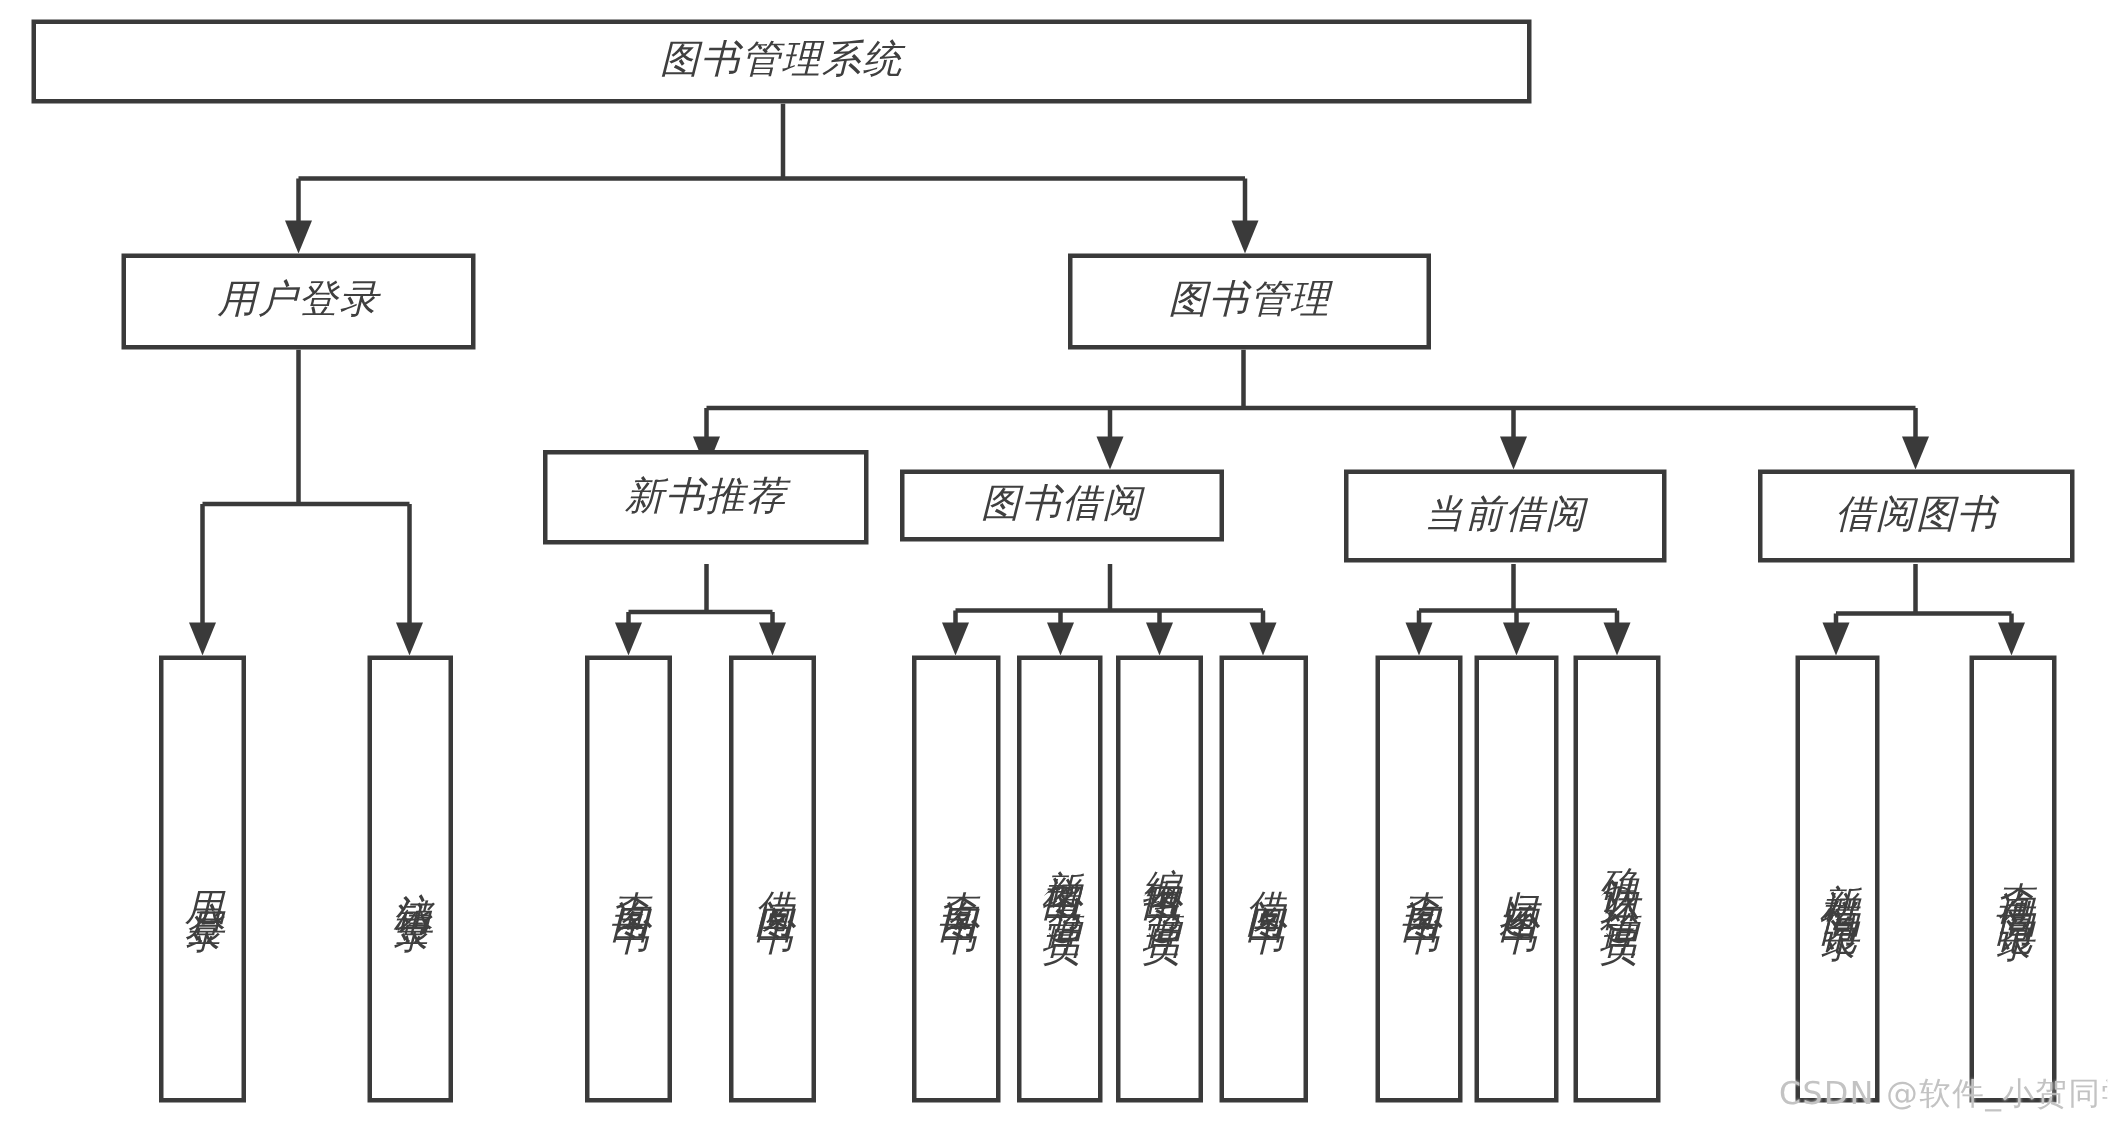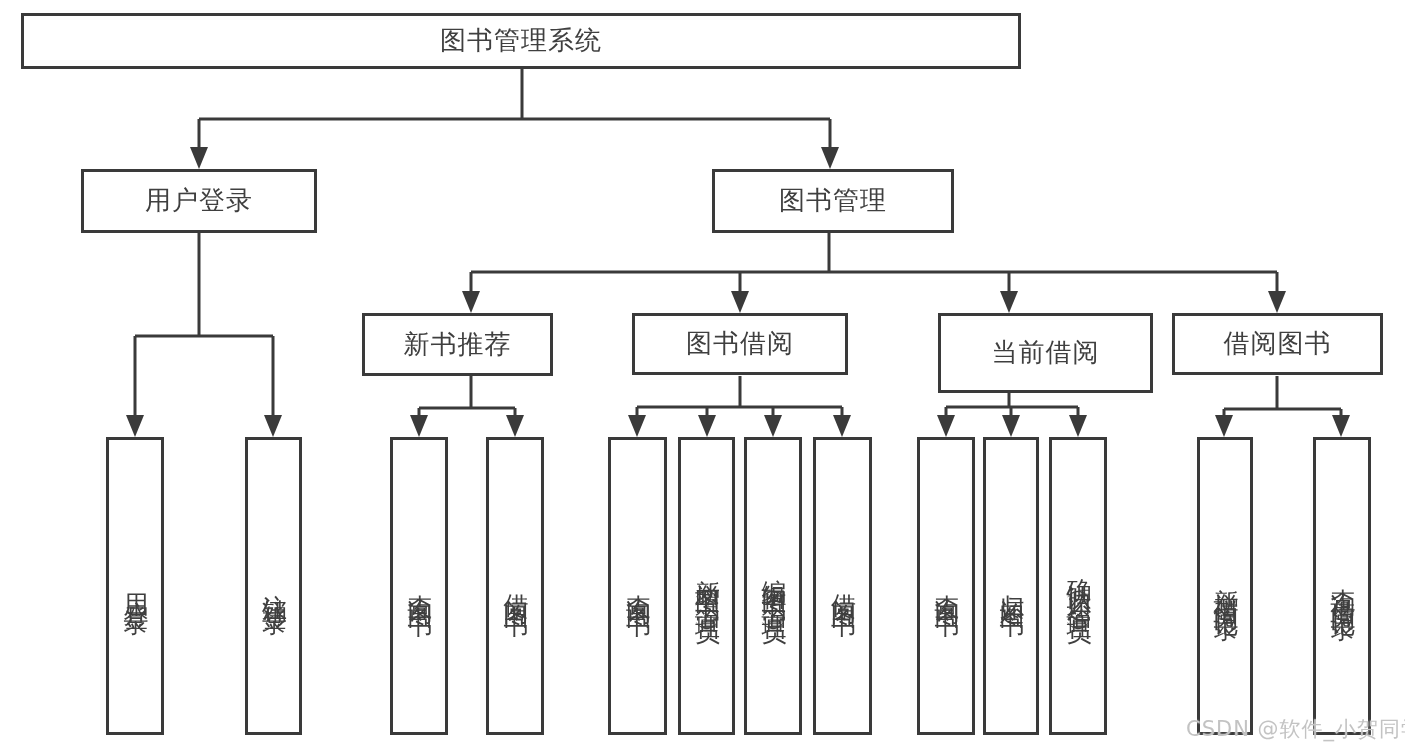--- a/index.html
+++ b/index.html
@@ -44,20 +44,21 @@
     display: flex;
     align-items: center;
     justify-content: center;
     color: var(--text);
   }
   .node .lbl {
     font-size: 26px;
     line-height: 1.15;
     color: var(--text);
     white-space: nowrap;
+    font-style: italic;
   }
   .node.h .lbl { letter-spacing: 1px; }
   .node.v .lbl {
     writing-mode: vertical-rl;
     text-orientation: mixed;
     letter-spacing: 6px;
     white-space: normal;
     max-height: 282px;
     font-size: 25px;
   }
@@ -133,27 +134,27 @@
     <span class="lbl">图书管理系统</span>
   </div>
 
   <div class="node h" style="left:81px;top:169px;width:236px;height:64px">
     <span class="lbl">用户登录</span>
   </div>
   <div class="node h" style="left:712px;top:169px;width:242px;height:64px">
     <span class="lbl">图书管理</span>
   </div>
 
-  <div class="node h" style="left:362px;top:313px;width:191px;height:63px">
+  <div class="node h" style="left:362px;top:300px;width:217px;height:63px">
     <span class="lbl">新书推荐</span>
   </div>
-  <div class="node h" style="left:632px;top:313px;width:216px;height:62px">
+  <div class="node h" style="left:600px;top:313px;width:216px;height:48px">
     <span class="lbl">图书借阅</span>
   </div>
-  <div class="node h" style="left:938px;top:313px;width:215px;height:80px">
+  <div class="node h" style="left:896px;top:313px;width:215px;height:62px">
     <span class="lbl">当前借阅</span>
   </div>
   <div class="node h" style="left:1172px;top:313px;width:211px;height:62px">
     <span class="lbl">借阅图书</span>
   </div>
 
   <div class="node v" style="left:106px;top:437px;width:58px;height:298px">
     <span class="lbl">用户登录</span>
   </div>
   <div class="node v" style="left:245px;top:437px;width:57px;height:298px">

